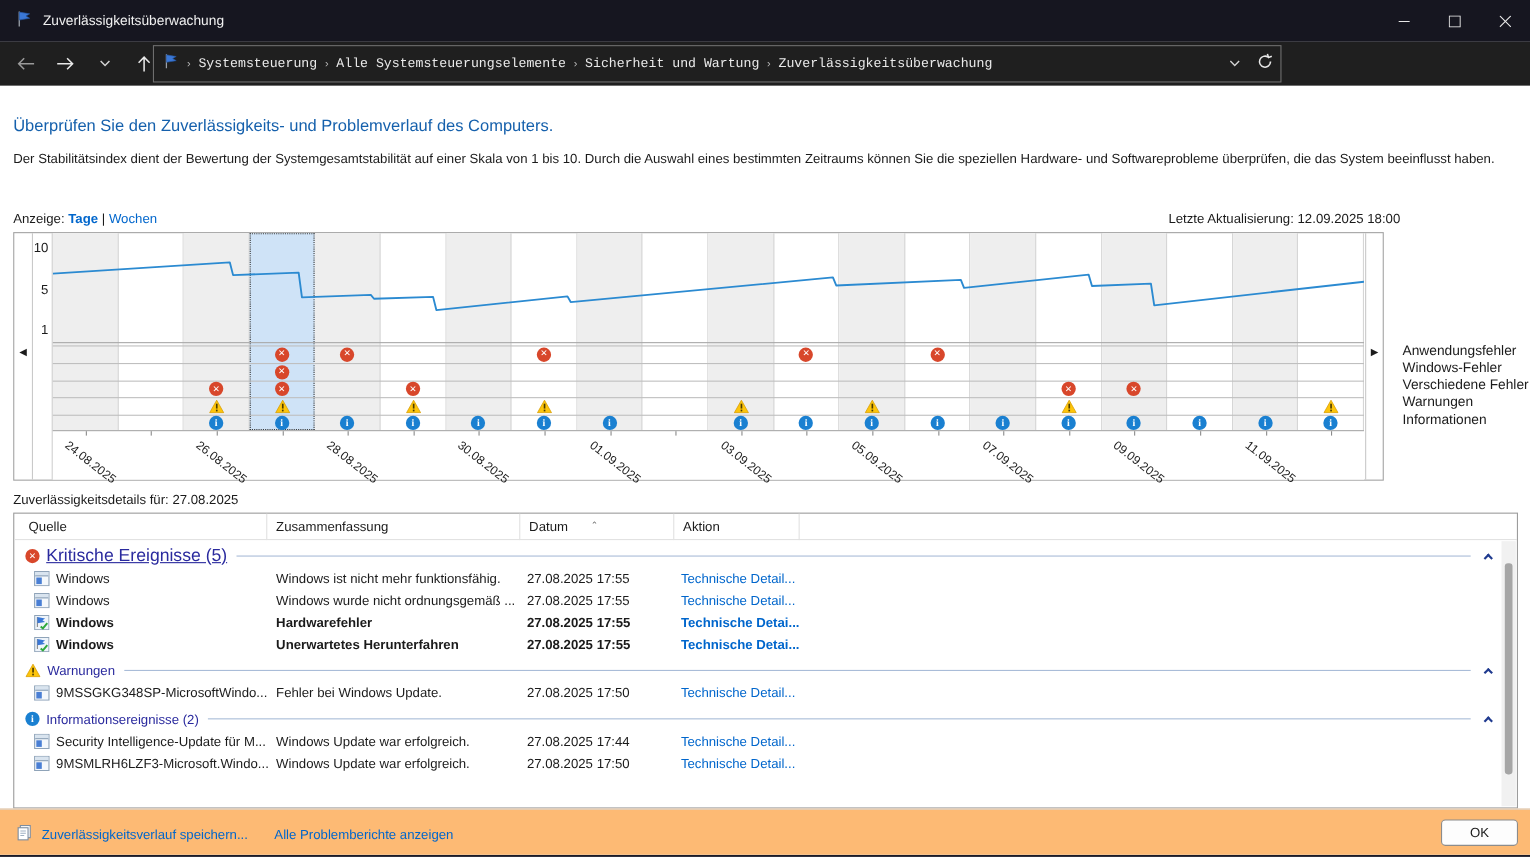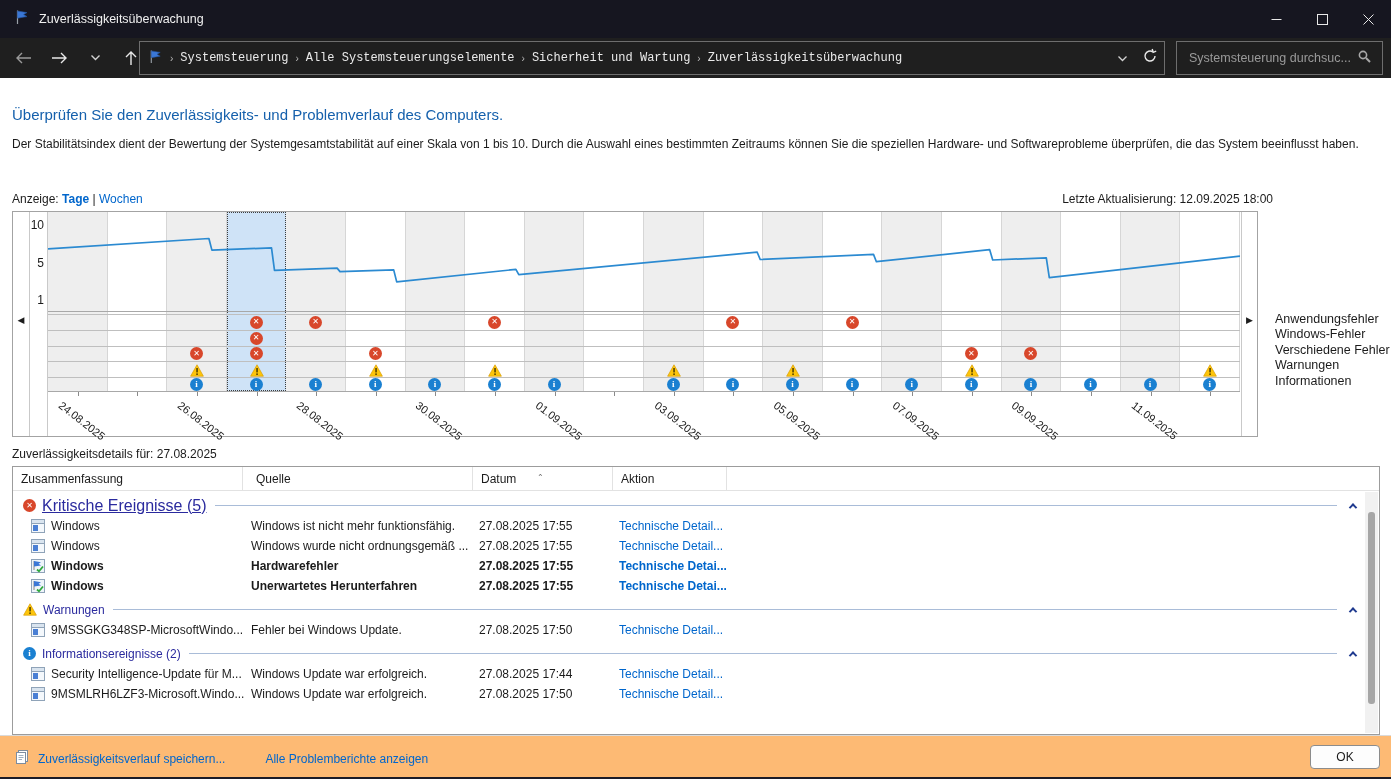--- a/index.html
+++ b/index.html
@@ -95,21 +95,21 @@
   .mi-window:before { content:""; position:absolute; left:0; top:0; right:0; height:3px; background:#d9e4ef; border-bottom:1px solid #8fa3b8; }
   .mi-window:after { content:""; position:absolute; left:1px; top:5px; width:5px; height:6px; background:#4a7fd4; }
   .mi-openjdk { background:#3c3c44; border-radius:2px; }
   .mi-openjdk:after { content:""; position:absolute; left:4px; top:3px; width:5px; height:5px; border-radius:50%; background:#e07b39; }
   .mi-flagcheck { background:#fff; }
 
   
   .footer { position:absolute; left:0; right:0; top:657px; height:44px; background:#fdba74; border-top:1px solid #dadada; font-size:12px; }
   .footer .links { position:absolute; left:14px; top:13px; display:flex; align-items:center; gap:8px; }
   .footer a { color:#0066cc; text-decoration:none; cursor:pointer; }
-  .footer .link2 { margin-left:32px; }
+  .footer .link2 { margin-left:16px; }
   .ok-btn { position:absolute; right:11px; top:9px; width:70px; height:24px; background:#fdfdfd; border:1px solid #8c8c8c; border-radius:4px; font-size:12px; color:#1b1b1b; display:flex; align-items:center; justify-content:center; cursor:pointer; font-family:inherit; }
 </style>
 </head>
 <body>
 
 <div class="titlebar">
   <span class="app-flag">
     <svg width="16" height="16" viewBox="0 0 16 16">
         <path d="M3.5 1.5 V15" stroke="#9aa0a8" stroke-width="1.2"></path>
         <path d="M3.5 2 L13 3.6 L9.6 5.6 L13 7.6 L3.5 9.2 Z" fill="#3a77d6" stroke="#24549e" stroke-width="0.6"></path>
@@ -178,27 +178,20 @@
       <span><svg width="11" height="8" viewBox="0 0 11 8">
             <path d="M1.5 1.5 L5.5 5.5 L9.5 1.5" fill="none" stroke="#d2d2d2" stroke-width="1.3"></path>
           </svg></span>
       <span><svg width="16" height="16" viewBox="0 0 16 16">
             <path d="M13 8 A5 5 0 1 1 10.8 3.9" fill="none" stroke="#e8e8e8" stroke-width="1.4"></path>
             <path d="M10.2 1 L11.2 4.3 L14.2 3.2" fill="none" stroke="#e8e8e8" stroke-width="1.4"></path>
           </svg></span>
     </div>
   </div>
 
-  <div class="searchbox">
-    <input type="text" value="" placeholder="Systemsteuerung durchsuc..." style="">
-    <span class="mag"><svg width="15" height="15" viewBox="0 0 15 15">
-          <circle cx="6" cy="6" r="3.6" fill="none" stroke="#a8a8a8" stroke-width="1.6"></circle>
-          <path d="M9 9 L13 13" stroke="#a8a8a8" stroke-width="1.9"></path>
-        </svg></span>
-  </div>
 </div>
 
 <div class="content">
 
   <div class="page-title">Überprüfen Sie den Zuverlässigkeits- und Problemverlauf des Computers.</div>
   <div class="page-desc">Der Stabilitätsindex dient der Bewertung der Systemgesamtstabilität auf einer Skala von 1 bis 10. Durch die Auswahl eines bestimmten Zeitraums können Sie die speziellen Hardware- und Softwareprobleme überprüfen, die das System beeinflusst haben.</div>
 
   <div class="viewbar">
     <span>Anzeige:</span>
     <span class="lnk bold">Tage</span>
@@ -430,22 +423,22 @@
       <div>Windows-Fehler</div>
       <div>Verschiedene Fehler</div>
       <div>Warnungen</div>
       <div>Informationen</div>
     </div>
 
   <div class="details-title">Zuverlässigkeitsdetails für: 27.08.2025</div>
 
   <div class="dtable">
     <div class="thead">
+      <div class="th c1">Quelle</div>
       <div class="th c2">Zusammenfassung</div>
-      <div class="th c1">Quelle</div>
       <div class="th c3"><span>Datum</span><span class="sort-ind">⌃</span></div>
       <div class="th c4">Aktion</div>
     </div>
     <div class="tbody">
         <div class="group-row">
           <div class="ic-err">✕</div>
           <div class="glabel" style="font-size: 16px; text-decoration: underline;">Kritische Ereignisse (5)</div>
           <div class="gline"></div>
           <div class="collapse-btn">
             <div class="chev-up"></div>

